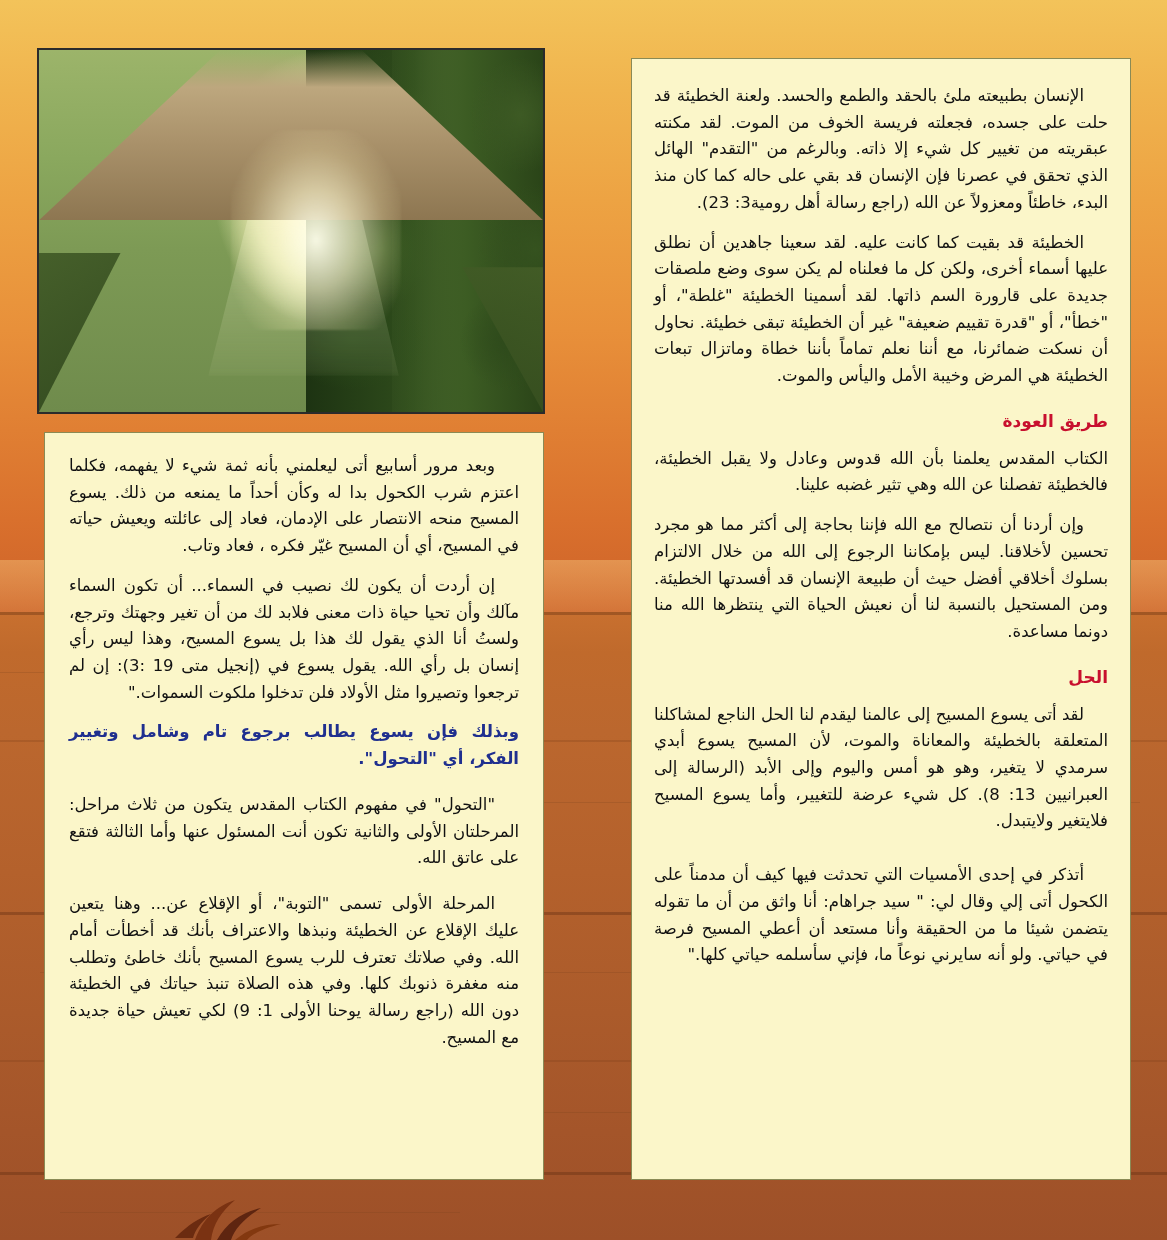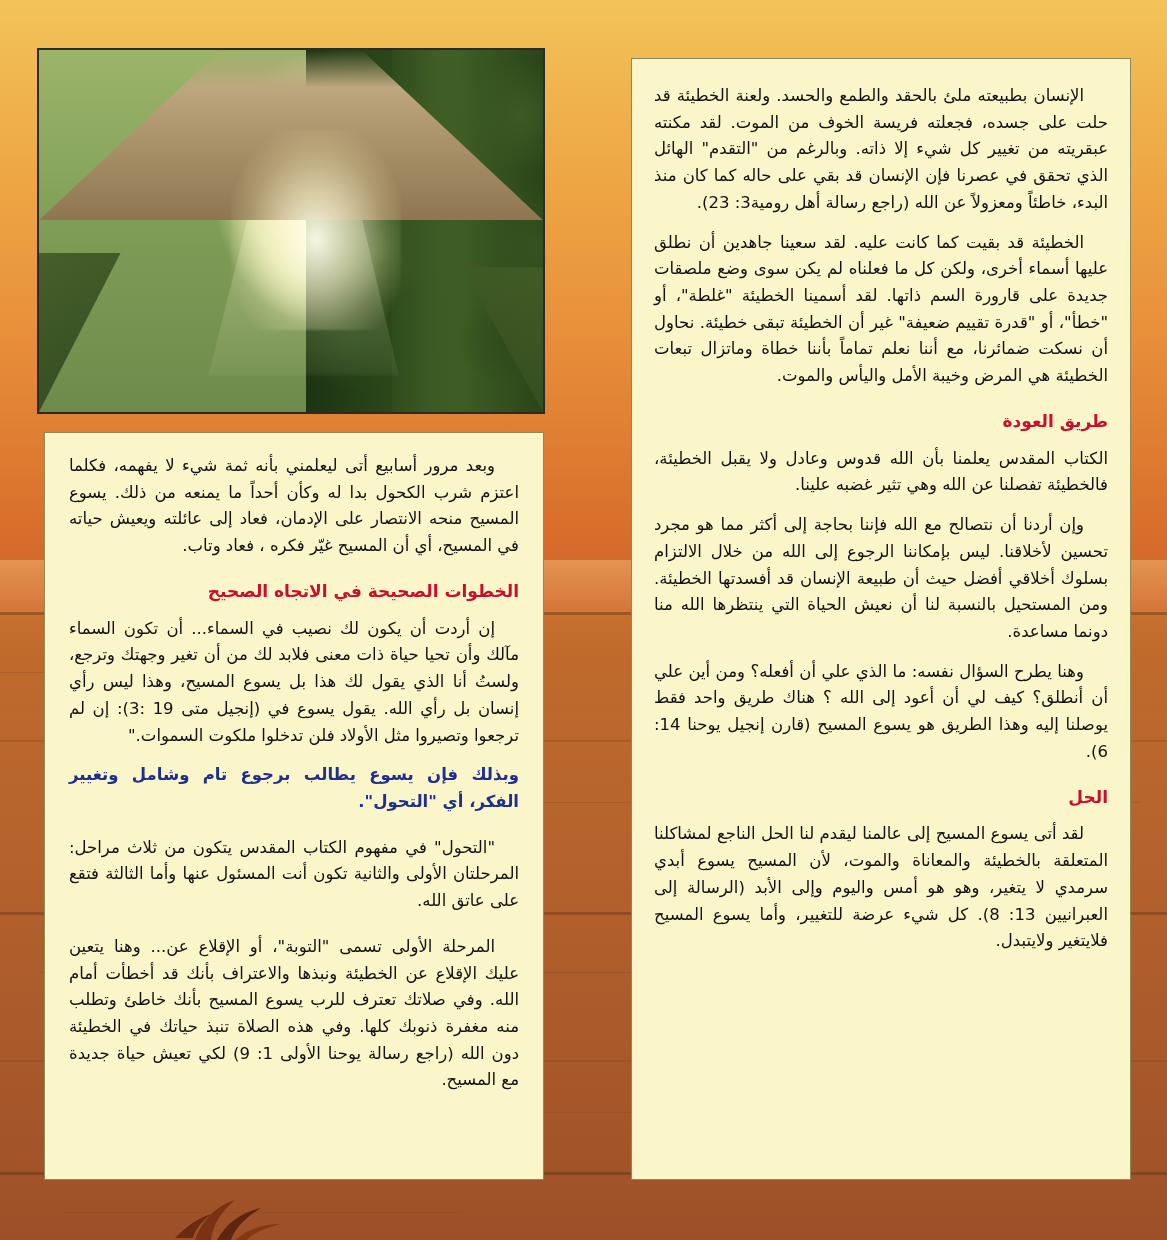--- a/index.html
+++ b/index.html
@@ -260,31 +260,30 @@
     <div class="ph-glow"></div>
   </div>
 
   <div class="panel" id="panel-right">
     <p>الإنسان بطبيعته ملئ بالحقد والطمع والحسد. ولعنة الخطيئة قد حلت على جسده، فجعلته فريسة الخوف من الموت. لقد مكنته عبقريته من تغيير كل شيء إلا ذاته. وبالرغم من  "التقدم" الهائل الذي تحقق في عصرنا فإن الإنسان قد بقي على حاله كما كان منذ البدء، خاطئاً ومعزولاً عن الله (راجع رسالة أهل رومية3: 23).</p>
     <p>الخطيئة قد بقيت كما كانت عليه. لقد سعينا جاهدين أن نطلق عليها أسماء أخرى، ولكن كل ما فعلناه لم يكن سوى وضع ملصقات جديدة على قارورة السم ذاتها. لقد أسمينا الخطيئة "غلطة"، أو "خطأ"، أو "قدرة تقييم ضعيفة" غير أن الخطيئة تبقى خطيئة. نحاول أن نسكت ضمائرنا، مع أننا نعلم تماماً بأننا خطاة وماتزال تبعات الخطيئة هي المرض وخيبة الأمل واليأس والموت.</p>
 
     <h3>طريق العودة</h3>
     <p class="noindent">الكتاب المقدس يعلمنا بأن الله قدوس وعادل ولا يقبل الخطيئة، فالخطيئة تفصلنا عن الله وهي تثير غضبه علينا.</p>
     <p>وإن أردنا أن نتصالح مع الله فإننا بحاجة إلى أكثر مما هو مجرد تحسين لأخلاقنا. ليس بإمكاننا الرجوع إلى الله من خلال الالتزام بسلوك أخلاقي أفضل حيث أن طبيعة الإنسان قد أفسدتها الخطيئة. ومن المستحيل بالنسبة لنا أن نعيش الحياة التي ينتظرها الله منا دونما مساعدة.</p>
-    <p>وهنا يطرح السؤال نفسه: ما الذي علي أن أفعله؟ ومن أين علي أن أنطلق؟ كيف لي أن أعود إلى الله ؟ هناك طريق واحد فقط يوصلنا إليه وهذا الطريق هو يسوع المسيح (قارن إنجيل يوحنا 14: 6).</p>
 
     <h3>الحل</h3>
     <p>لقد أتى يسوع المسيح إلى عالمنا ليقدم لنا الحل الناجع لمشاكلنا المتعلقة بالخطيئة والمعاناة والموت، لأن المسيح يسوع أبدي سرمدي لا يتغير، وهو هو أمس واليوم وإلى الأبد (الرسالة إلى العبرانيين 13: 8). كل شيء عرضة للتغيير، وأما يسوع المسيح فلايتغير ولايتبدل.</p>
     <div class="gap-md"></div>
+    <p>أتذكر في إحدى الأمسيات التي تحدثت فيها كيف أن مدمناً على الكحول أتى إلي وقال لي: " سيد جراهام: أنا واثق من أن ما تقوله يتضمن شيئا ما من الحقيقة وأنا مستعد أن أعطي المسيح فرصة في حياتي. ولو أنه سايرني نوعاً ما، فإني سأسلمه حياتي كلها."</p>
   </div>
 
   <div class="panel" id="panel-left">
     <p>وبعد مرور أسابيع أتى ليعلمني بأنه ثمة شيء لا يفهمه، فكلما اعتزم شرب الكحول بدا له وكأن  أحداً ما يمنعه من ذلك. يسوع المسيح منحه الانتصار على الإدمان، فعاد إلى عائلته ويعيش حياته في المسيح، أي أن المسيح غيّر فكره ، فعاد وتاب.</p>
 
-    <h3>الخطوات الصحيحة في الاتجاه الصحيح</h3>
     <p>إن أردت أن يكون لك نصيب في السماء... أن تكون السماء مآلك وأن تحيا حياة ذات معنى فلابد لك من أن تغير وجهتك وترجع، ولستُ أنا الذي يقول لك هذا بل يسوع المسيح، وهذا ليس رأي إنسان بل رأي الله. يقول يسوع في (إنجيل متى 19 :3): إن لم ترجعوا وتصيروا مثل الأولاد فلن تدخلوا ملكوت السموات."</p>
     <p class="bold-blue noindent">وبذلك فإن يسوع يطالب برجوع تام وشامل وتغيير الفكر، أي "التحول".</p>
 
     <div class="gap-sm"></div>
     <p>"التحول" في مفهوم الكتاب المقدس يتكون من ثلاث مراحل: المرحلتان الأولى والثانية تكون أنت المسئول عنها وأما الثالثة فتقع على عاتق الله.</p>
     <div class="gap-sm"></div>
     <p>المرحلة الأولى تسمى "التوبة"، أو الإقلاع عن... وهنا يتعين عليك الإقلاع عن الخطيئة ونبذها والاعتراف بأنك قد أخطأت أمام الله. وفي صلاتك تعترف للرب يسوع المسيح بأنك خاطئ وتطلب منه مغفرة ذنوبك كلها. وفي هذه الصلاة تنبذ حياتك في الخطيئة دون الله (راجع رسالة يوحنا الأولى 1: 9) لكي تعيش حياة جديدة مع المسيح.</p>
   </div>
 </div>
 

